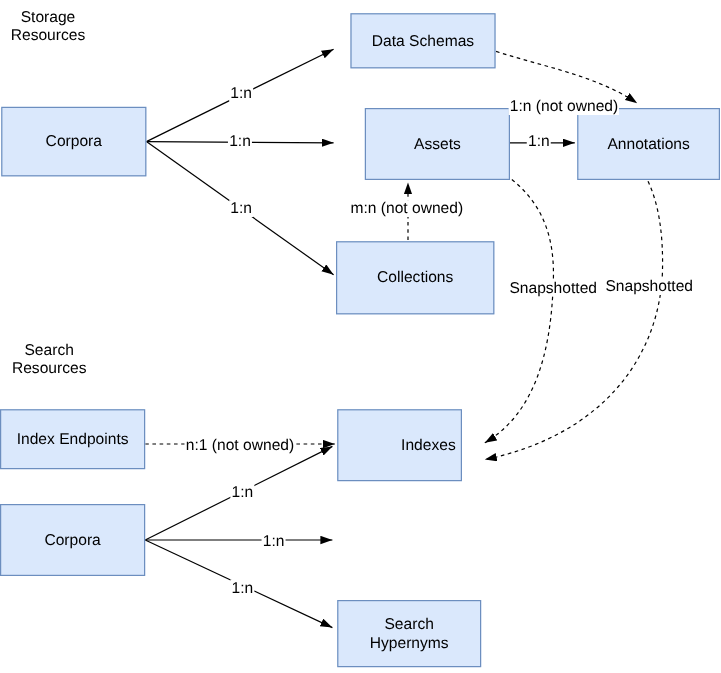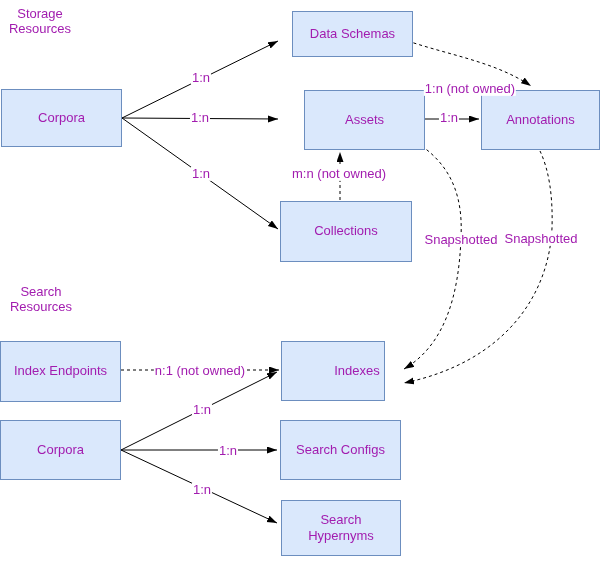--- a/index.html
+++ b/index.html
@@ -2,21 +2,21 @@
 <html style="--node-fill: #dae8fc; --node-border: #6c8ebf; --bg: #ffffff;"><head>
 <meta charset="utf-8">
 <style>
   html, body { margin: 0; padding: 0; background: #ffffff; }
   #canvas {
     position: relative;
     width: 601px;
     height: 561px;
     background: var(--bg, #ffffff);
     font-family: "Liberation Sans", sans-serif;
-    color: #a21caf;
+    color: #000000;
     overflow: hidden;
   }
   #edges {
     position: absolute;
     left: 0; top: 0;
     width: 601px; height: 561px;
   }
   .node {
     position: absolute;
     box-sizing: border-box;
@@ -28,21 +28,21 @@
     text-align: center;
     font-size: 13px;
     line-height: 1.25;
     white-space: pre-line;
   }
   .n0 { left: 1px;   top: 89px;  width: 121px; height: 58px; }
   .n1 { left: 292px; top: 11px;  width: 121px; height: 46px; }
   .n2 { left: 280px; top: 90px;  width: 121px; height: 60px; margin-left: 24px; }
   .n3 { left: 280px; top: 201px; width: 132px; height: 61px; }
   .n4 { left: 481px; top: 90px;  width: 119px; height: 60px; }
-  .n5 { left: 0px;   top: 341px; width: 121px; height: 61px; }
+  .n5 { left: 0px;   top: 341px; width: 121px; height: 50px; }
   .n6 { left: 0px;   top: 420px; width: 121px; height: 60px; }
   .n7 { left: 281px; top: 341px; width: 104px; height: 60px; padding-left: 48px; }
   .n8 { left: 280px; top: 420px; width: 121px; height: 60px; }
   .n9 { left: 281px; top: 500px; width: 120px; height: 56px; }
   .section-label {
     position: absolute;
     font-size: 13px;
     line-height: 1.18;
     text-align: center;
     white-space: pre-line;
@@ -104,21 +104,20 @@
 Resources</div>
 
   <div class="node n0">Corpora</div>
   <div class="node n1">Data Schemas</div>
   <div class="node n2">Assets</div>
   <div class="node n3">Collections</div>
   <div class="node n4">Annotations</div>
   <div class="node n5">Index Endpoints</div>
   <div class="node n6">Corpora</div>
   <div class="node n7">Indexes</div>
-  <div class="node n8">Search Configs</div>
   <div class="node n9">Search
 Hypernyms</div>
 
   <div class="edge-label el0">1:n</div>
   <div class="edge-label el1">1:n</div>
   <div class="edge-label el2">1:n</div>
   <div class="edge-label el3">1:n (not owned)</div>
   <div class="edge-label el4">1:n</div>
   <div class="edge-label el5">m:n (not owned)</div>
   <div class="edge-label el6">Snapshotted</div>

